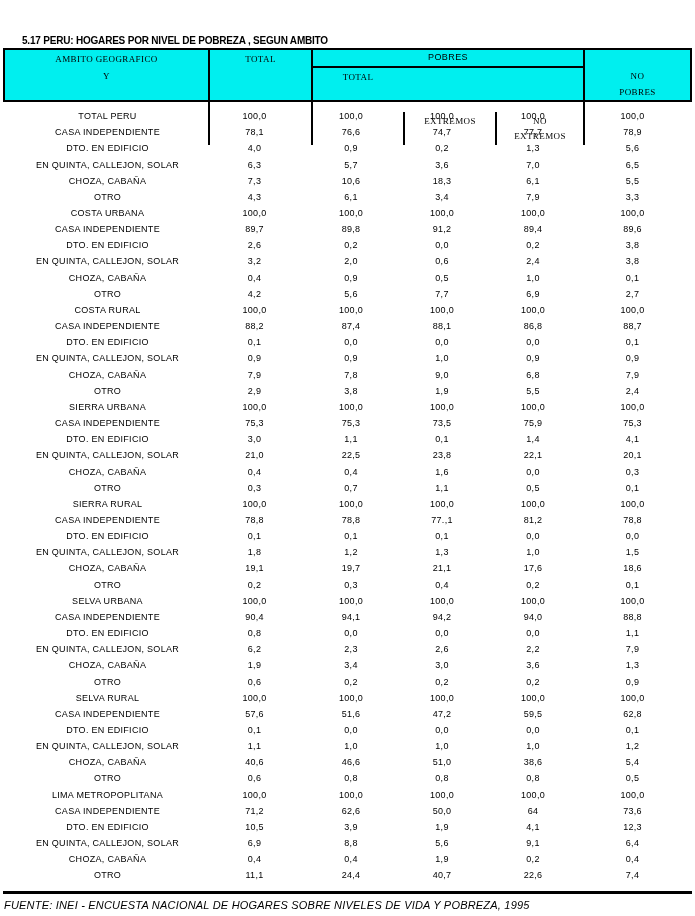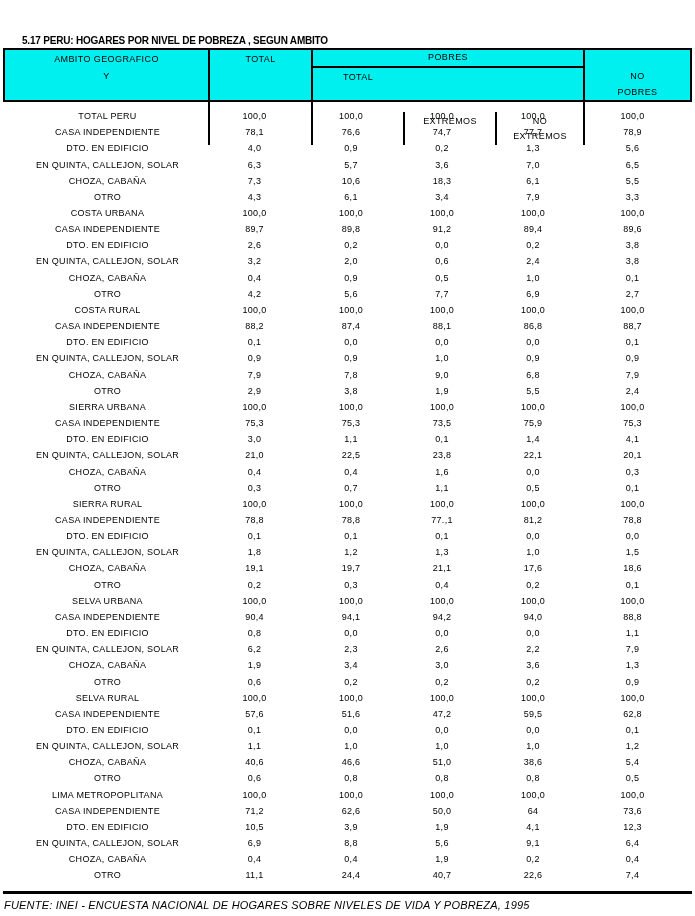--- a/index.html
+++ b/index.html
@@ -38,21 +38,21 @@
     box-sizing: border-box;
     border: 2px solid #000;
     background: #00efef;
     display: grid;
     grid-template-columns: 205px 103px 272px 1fr;
     font-size: 9px;
     letter-spacing: 0.4px;
     text-align: center;
   }
   .hc { box-sizing: border-box; }
-  .hline { height: 16.6px; line-height: 16.6px; overflow: hidden; }
+  .hline { height: 16.6px; line-height: 16.6px; overflow: hidden; font-family: Liberation Serif, serif; }
   .col1 { border-right: 2px solid #000; padding-top: 1px; }
   .col2 { border-right: 2px solid #000; padding-top: 1px; }
   .group { border-right: 2px solid #000; display: flex; flex-direction: column; }
   .group-title {
     height: 15.6px; line-height: 15.6px;
     border-bottom: 2px solid #000;
     flex: 0 0 auto;
   }
   .group-subs {
     flex: 1 1 auto;

